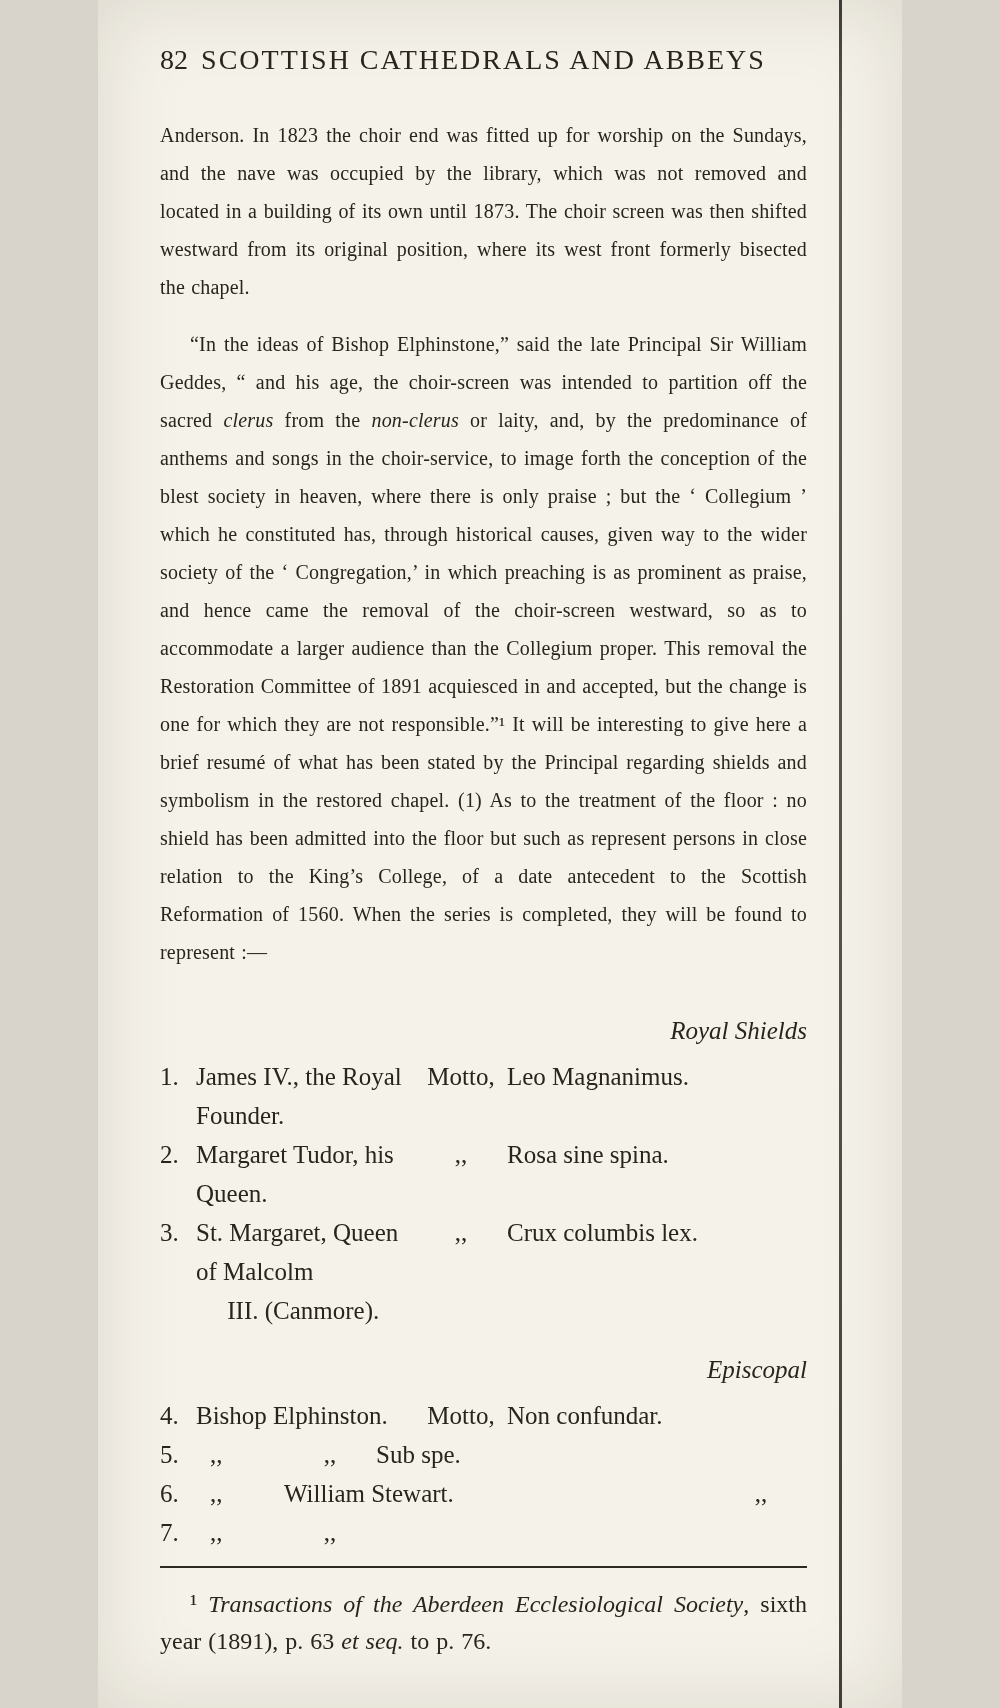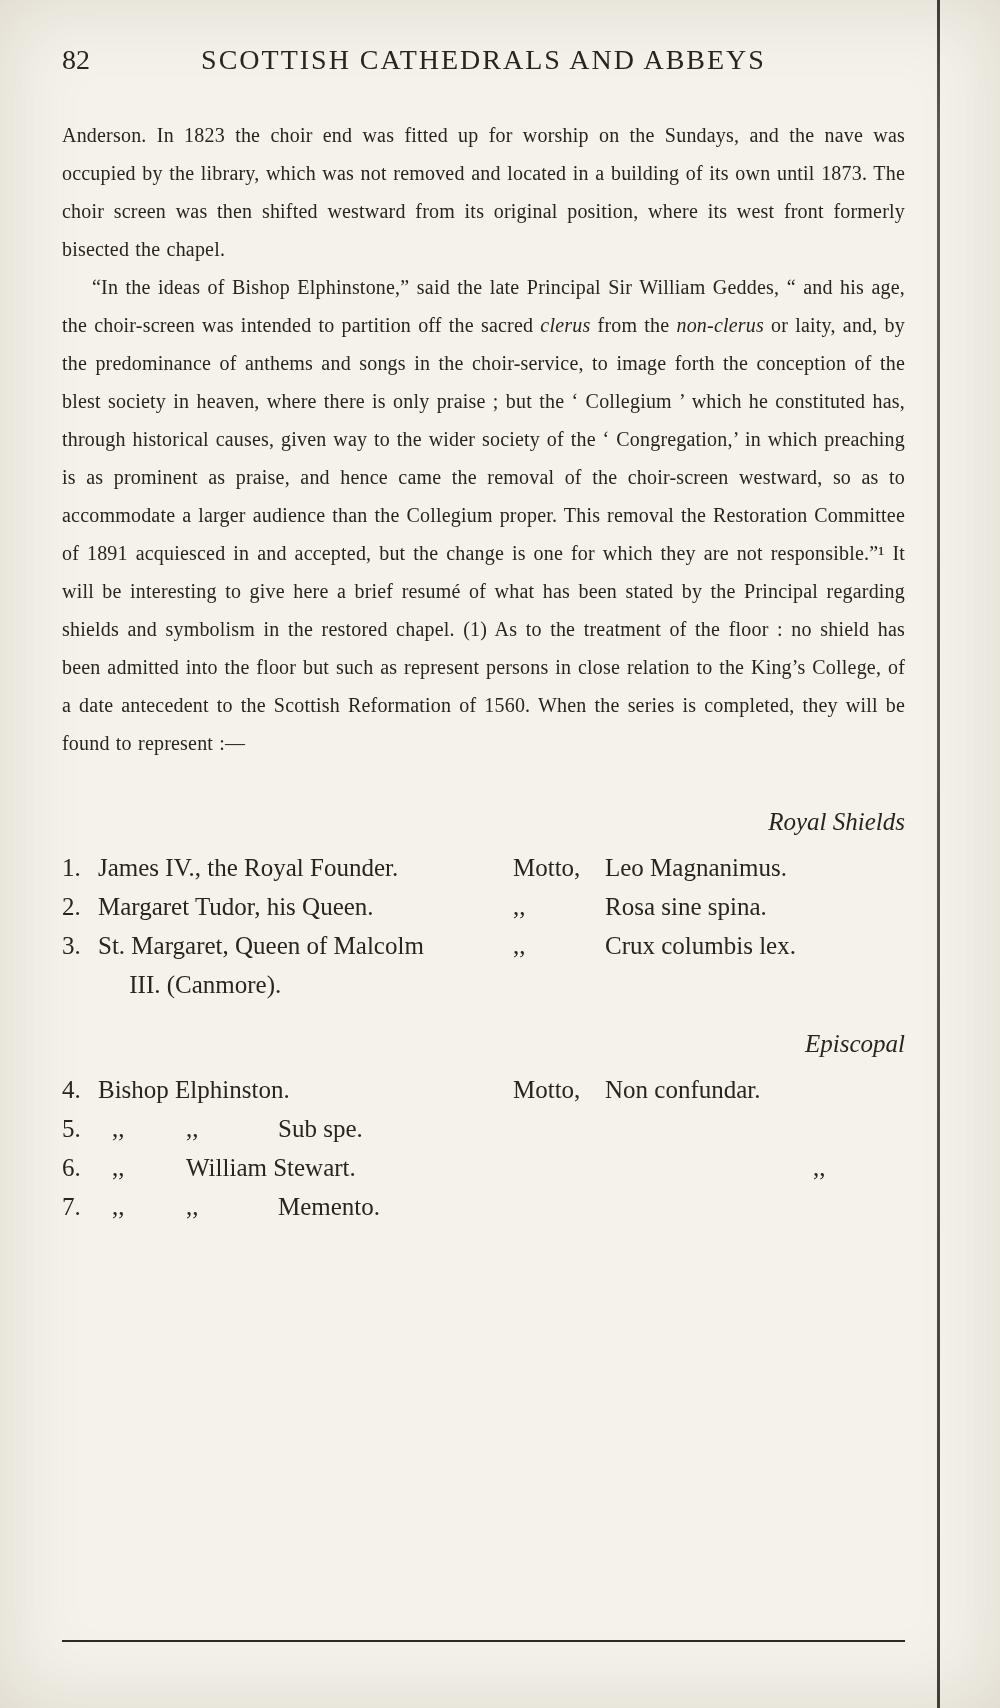--- a/index.html
+++ b/index.html
@@ -2,21 +2,21 @@
 <html><head>
 <meta charset="utf-8">
 <style>
   html, body {
     margin: 0;
     padding: 0;
     background: #d8d4cb;
   }
   .page {
     position: relative;
-    width: 1000px;
+    width: 804px;
     height: 1708px;
     margin: 0 auto;
     background: #f5f2ea;
     box-shadow: inset 0 0 80px rgba(110, 100, 80, 0.18);
     font-family: "Liberation Serif", serif;
     color: #29251d;
     box-sizing: border-box;
     padding: 30px 95px 0 62px;
     overflow: hidden;
   }
@@ -44,42 +44,42 @@
   }
   .body-par {
     font-size: 20px;
     line-height: 38px;
     text-align: justify;
     margin: 0;
     letter-spacing: 0.2px;
     word-spacing: 1px;
   }
   .par-1 { margin-top: 40px; }
-  .par-2 { margin-top: 0; text-indent: 30px; }
+  .par-2 { margin-top: 19px; text-indent: 30px; }
   .it { font-style: italic; }
   .sec-heading {
     font-style: italic;
     font-weight: normal;
     text-align: right;
     font-size: 25px;
     margin: 0;
   }
   .sec-heading.first { margin-top: 46px; margin-bottom: 12px; }
   .sec-heading.second { margin-top: 26px; margin-bottom: 12px; }
   .rows { margin: 0; }
   .srow {
     display: flex;
     font-size: 25px;
     line-height: 39px;
     align-items: flex-start;
   }
   .num { width: 36px; flex: none; }
   .ditto { width: 88px; flex: none; padding-left: 14px; box-sizing: border-box; }
   .name { flex: 1; white-space: pre-wrap; }
-  .mlabel { width: 92px; flex: none; }
+  .mlabel { width: 92px; flex: none; text-align: center; }
   .motto { width: 300px; flex: none; }
   .footnote-area {
     position: absolute;
     left: 62px;
     right: 95px;
     bottom: 48px;
   }
   .fn-rule {
     height: 2px;
     background: #2e2a23;
@@ -162,24 +162,24 @@
         <span class="num">6.</span>
         <span class="ditto">,,</span>
         <span class="name">William Stewart.</span>
         <span class="mlabel">,,</span>
       </div>
 
       <div class="srow">
         <span class="num">7.</span>
         <span class="ditto">,,</span>
         <span class="mlabel">,,</span>
-        <span class="motto">Memento.</span>
       </div>
 
     </div>
 
   </main>
 
   <footer class="footnote-area">
     <div class="fn-rule"></div>
+    <p class="fn-text"><span>¹ </span><span class="it">Transactions of the Aberdeen Ecclesiological Society</span><span>, sixth year (1891), p. 63 </span><span class="it">et seq.</span><span> to p. 76.</span></p>
   </footer>
 
 </div>
 
 </body></html>

